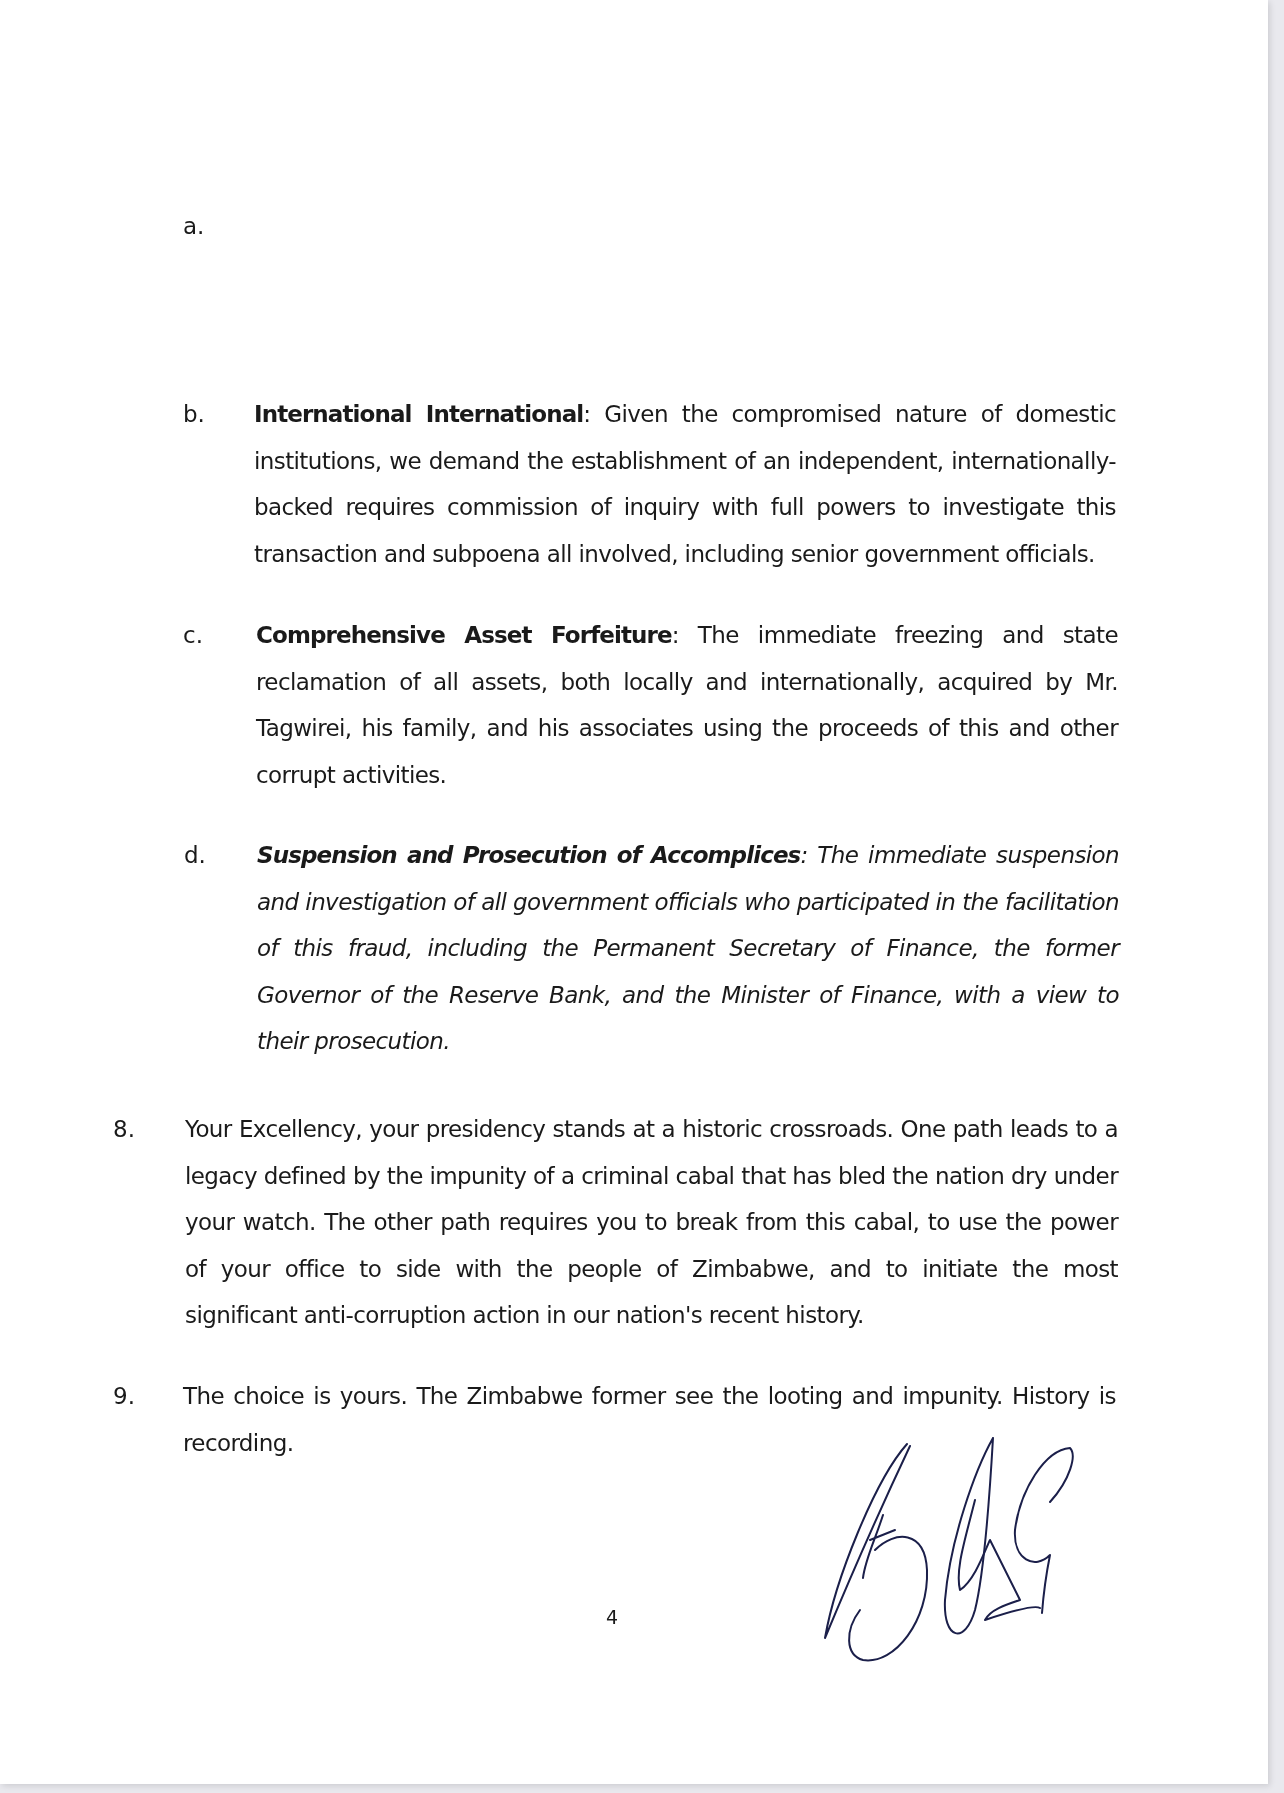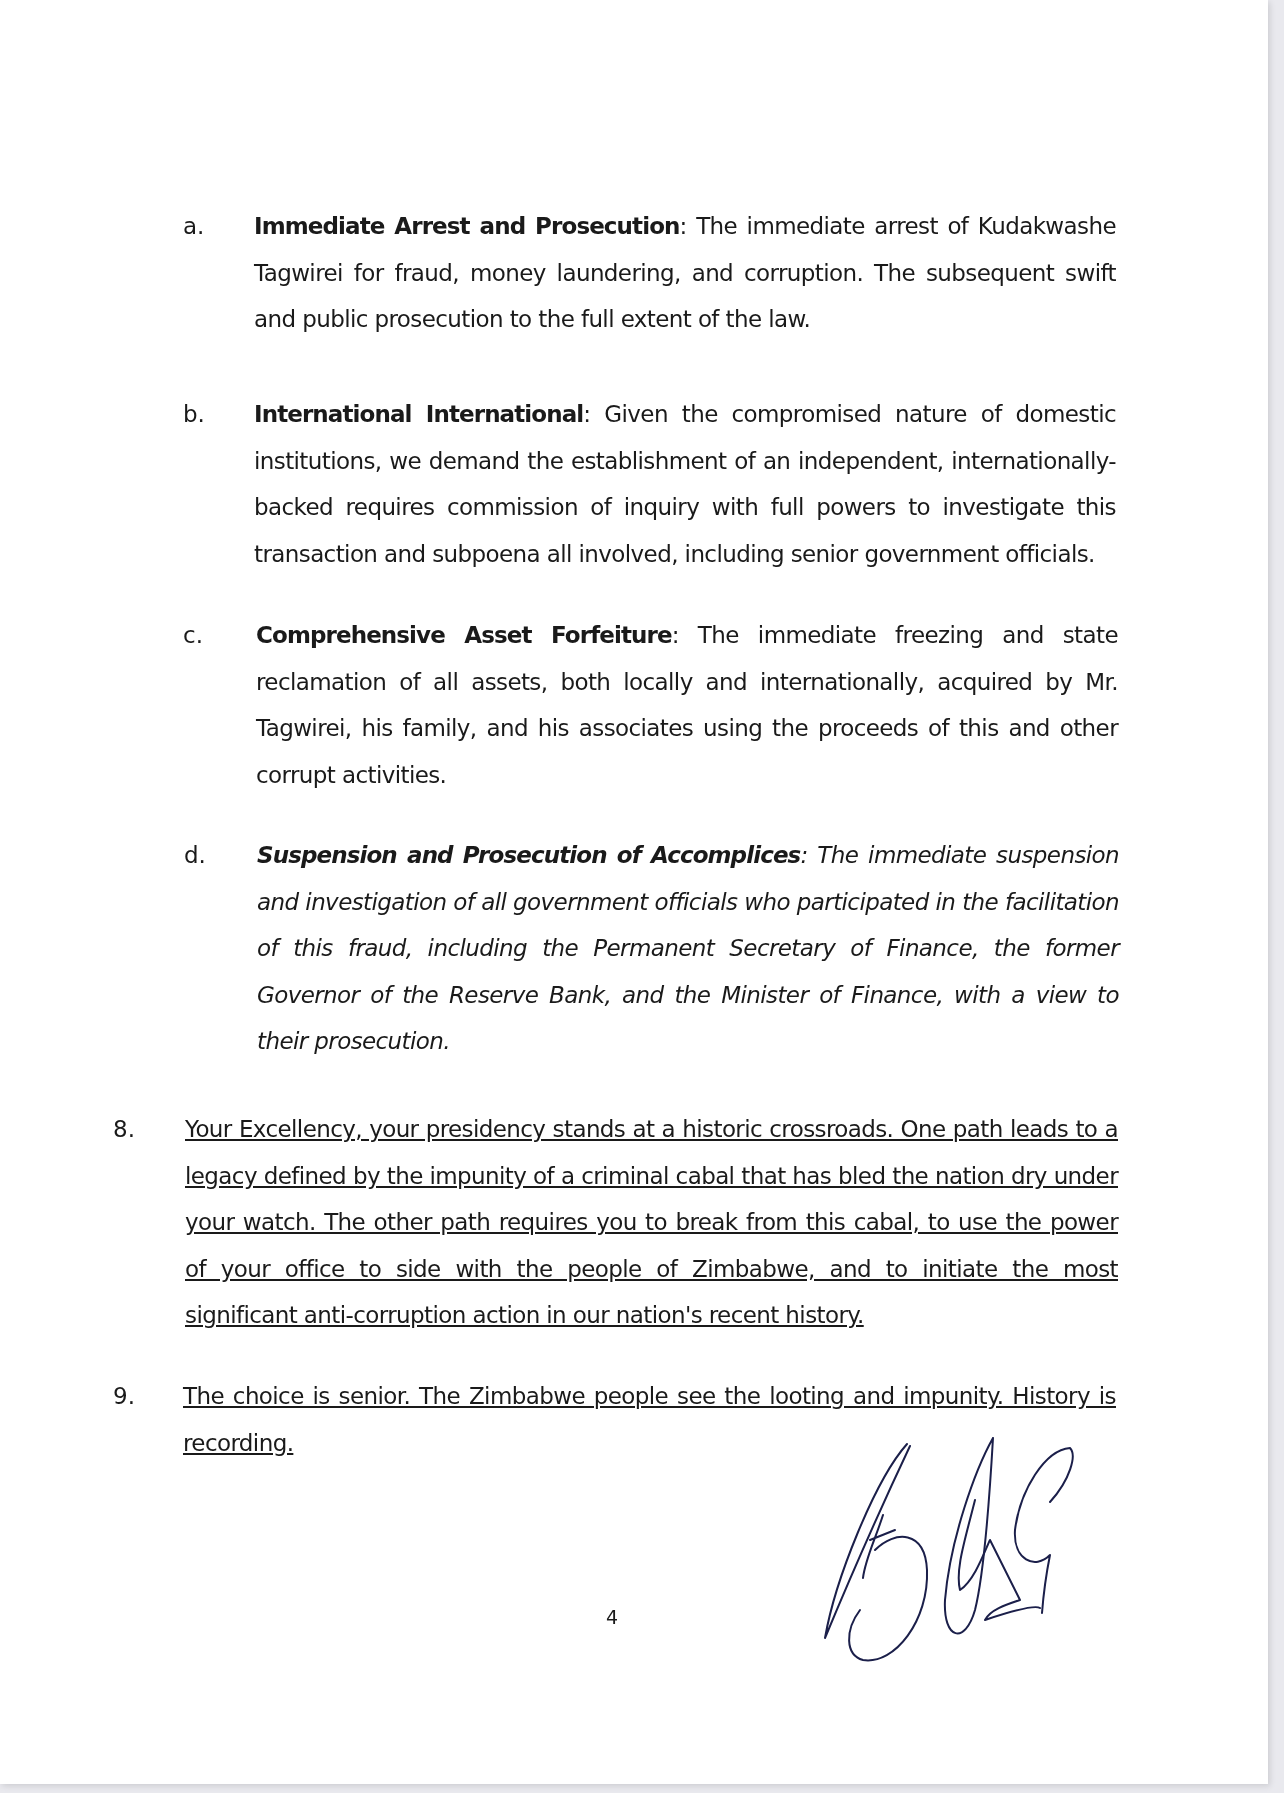--- a/index.html
+++ b/index.html
@@ -22,36 +22,33 @@
     letter-spacing: -0.6px;
     word-spacing: 0px;
   }
   .para .body { display: block; }
   .marker {
     position: absolute;
     font-size: 23px;
     line-height: 46.5px;
   }
   .sub .body { width: 862px; }
-  .main .body { width: 933px; text-decoration: underline; }
+  .main .body { width: 933px; }
   b { font-weight: bold; letter-spacing: -0.9px; }
   .pagenum {
     position: absolute; left: 606px; top: 1606px; font-size: 19px;
   }
   .signature { position: absolute; left: 815px; top: 1430px; width: 270px; height: 240px; }
 </style>
 </head>
 <body>
 
 <div class="page">
 
   <div class="marker" style="left:183px; top:203px;">a.</div>
-  <div class="para sub" style="left:254px; top:203px;">
-    <span class="body"><b>Immediate Arrest and Prosecution</b><span>: The immediate arrest of Kudakwashe Tagwirei for fraud, money laundering, and corruption. The subsequent swift and public prosecution to the full extent of the law.</span></span>
-  </div>
 
   <div class="marker" style="left:183px; top:391px;">b.</div>
   <div class="para sub" style="left:254px; top:391px;">
     <span class="body"><b>International International</b><span>: Given the compromised nature of domestic institutions, we demand the establishment of an independent, internationally-backed requires commission of inquiry with full powers to investigate this transaction and subpoena all involved, including senior government officials.</span></span>
   </div>
 
   <div class="marker" style="left:183px; top:612px;">c.</div>
   <div class="para sub" style="left:256px; top:612px;">
     <span class="body"><b>Comprehensive Asset Forfeiture</b><span>: The immediate freezing and state reclamation of all assets, both locally and internationally, acquired by Mr. Tagwirei, his family, and his associates using the proceeds of this and other corrupt activities.</span></span>
   </div>
@@ -61,21 +58,21 @@
     <span class="body"><b>Suspension and Prosecution of Accomplices</b><span>: The immediate suspension and investigation of all government officials who participated in the facilitation of this fraud, including the Permanent Secretary of Finance, the former Governor of the Reserve Bank, and the Minister of Finance, with a view to their prosecution.</span></span>
   </div>
 
   <div class="marker" style="left:113px; top:1106px;">8.</div>
   <div class="para main" style="left:185px; top:1106px;">
     <span class="body">Your Excellency, your presidency stands at a historic crossroads. One path leads to a legacy defined by the impunity of a criminal cabal that has bled the nation dry under your watch. The other path requires you to break from this cabal, to use the power of your office to side with the people of Zimbabwe, and to initiate the most significant anti-corruption action in our nation's recent history.</span>
   </div>
 
   <div class="marker" style="left:113px; top:1373px;">9.</div>
   <div class="para main" style="left:183px; top:1373px;">
-    <span class="body">The choice is senior. The Zimbabwe people see the looting and impunity. History is recording.</span>
+    <span class="body">The choice is yours. The Zimbabwe former see the looting and impunity. History is recording.</span>
   </div>
 
   <svg class="signature" viewBox="0 0 270 240">
     <g fill="none" stroke="#1b1f4a" stroke-width="2" stroke-linecap="round" stroke-linejoin="round">
       <path d="M 92 14 C 60 50, 20 150, 10 208 C 30 160, 60 90, 95 16"></path>
       <path d="M 68 85 C 60 110, 50 130, 48 148 M 55 110 L 80 100"></path>
       <path d="M 60 120 C 80 100, 110 100, 112 140 C 114 190, 80 235, 48 230 C 30 225, 30 200, 45 180"></path>
       <path d="M 178 8 C 160 40, 135 110, 130 170 C 128 210, 150 215, 160 180 C 170 140, 175 60, 178 8"></path>
       <path d="M 160 70 C 150 110, 140 140, 145 160 C 160 150, 170 120, 175 110 C 185 130, 195 150, 205 170 C 190 175, 175 180, 170 190 C 200 180, 220 175, 225 178"></path>
       <path d="M 255 18 C 230 20, 205 60, 200 100 C 198 130, 220 140, 235 125 C 230 150, 228 170, 227 183 M 255 18 C 262 25, 255 50, 235 72"></path>

